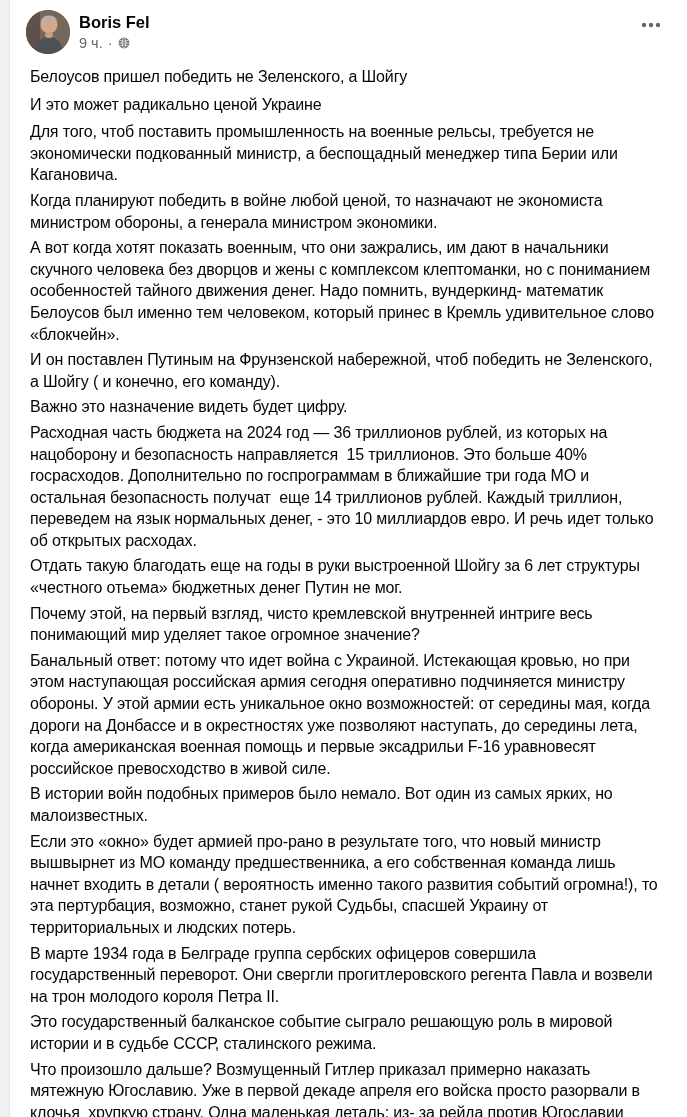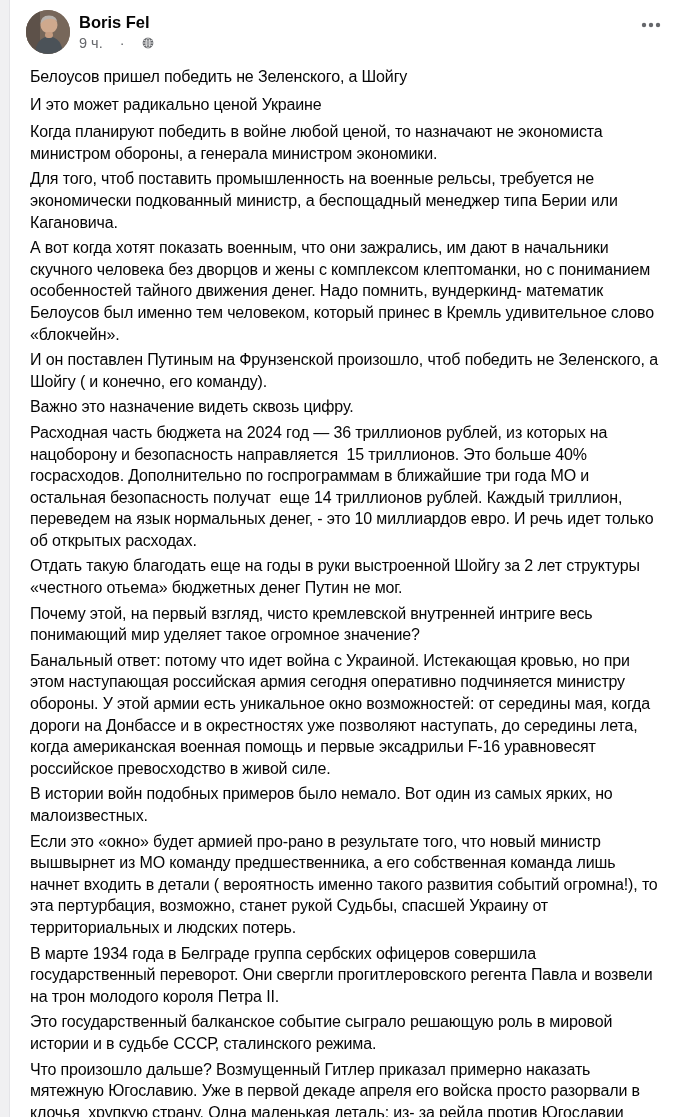--- a/index.html
+++ b/index.html
@@ -50,21 +50,21 @@
   .author-name {
     font-size: 16.5px;
     font-weight: 700;
     color: #050505;
     line-height: 20px;
     cursor: pointer;
   }
   .post-meta {
     display: flex;
     align-items: center;
-    gap: 16px;
+    gap: 4px;
     margin-top: 3px;
     font-size: 14.5px;
     line-height: 16px;
     color: #65676b;
   }
   .post-meta .sep { margin: 0 1px; }
   .globe-wrap { display: inline-flex; align-items: center; }
   .options-btn {
     position: absolute;
     top: 16px;
@@ -125,27 +125,27 @@
           <circle cx="3" cy="3" r="2.2" fill="#65676b"></circle>
           <circle cx="10" cy="3" r="2.2" fill="#65676b"></circle>
           <circle cx="17" cy="3" r="2.2" fill="#65676b"></circle>
         </svg>
       </button>
     </div>
 
     <div class="post-text" id="post-text">
         <div class="para lead">Белоусов пришел победить не Зеленского, а Шойгу</div>
         <div class="para lead">И это может радикально ценой Украине</div>
+        <div class="para">Для того, чтоб поставить промышленность на военные рельсы, требуется не экономически подкованный министр, а беспощадный менеджер типа Берии или Кагановича.</div>
         <div class="para">Когда планируют победить в войне любой ценой, то назначают не экономиста министром обороны, а генерала министром экономики.</div>
-        <div class="para">Для того, чтоб поставить промышленность на военные рельсы, требуется не экономически подкованный министр, а беспощадный менеджер типа Берии или Кагановича.</div>
         <div class="para">А вот когда хотят показать военным, что они зажрались, им дают в начальники скучного человека без дворцов и жены с комплексом клептоманки, но с пониманием особенностей тайного движения денег. Надо помнить, вундеркинд- математик Белоусов был именно тем человеком, который принес в Кремль удивительное слово «блокчейн».</div>
-        <div class="para">И он поставлен Путиным на Фрунзенской произошло, чтоб победить не Зеленского, а Шойгу ( и конечно, его команду).</div>
-        <div class="para">Важно это назначение видеть сквозь цифру.</div>
+        <div class="para">И он поставлен Путиным на Фрунзенской набережной, чтоб победить не Зеленского, а Шойгу ( и конечно, его команду).</div>
+        <div class="para">Важно это назначение видеть будет цифру.</div>
         <div class="para">Расходная часть бюджета на 2024 год — 36 триллионов рублей, из которых на нацоборону и безопасность направляется  15 триллионов. Это больше 40% госрасходов. Дополнительно по госпрограммам в ближайшие три года МО и остальная безопасность получат  еще 14 триллионов рублей. Каждый триллион, переведем на язык нормальных денег, - это 10 миллиардов евро. И речь идет только об открытых расходах.</div>
-        <div class="para">Отдать такую благодать еще на годы в руки выстроенной Шойгу за 2 лет структуры «честного отьема» бюджетных денег Путин не мог.</div>
+        <div class="para">Отдать такую благодать еще на годы в руки выстроенной Шойгу за 6 лет структуры «честного отьема» бюджетных денег Путин не мог.</div>
         <div class="para">Почему этой, на первый взгляд, чисто кремлевской внутренней интриге весь понимающий мир уделяет такое огромное значение?</div>
         <div class="para">Банальный ответ: потому что идет война с Украиной. Истекающая кровью, но при этом наступающая российская армия сегодня оперативно подчиняется министру обороны. У этой армии есть уникальное окно возможностей: от середины мая, когда дороги на Донбассе и в окрестностях уже позволяют наступать, до середины лета, когда американская военная помощь и первые эксадрильи F-16 уравновесят российское превосходство в живой силе.</div>
         <div class="para">В истории войн подобных примеров было немало. Вот один из самых ярких, но малоизвестных.</div>
         <div class="para">Если это «окно» будет армией про-рано в результате того, что новый министр вышвырнет из МО команду предшественника, а его собственная команда лишь начнет входить в детали ( вероятность именно такого развития событий огромна!), то эта пертурбация, возможно, станет рукой Судьбы, спасшей Украину от территориальных и людских потерь.</div>
         <div class="para">В марте 1934 года в Белграде группа сербских офицеров совершила государственный переворот. Они свергли прогитлеровского регента Павла и возвели на трон молодого короля Петра II.</div>
         <div class="para">Это государственный балканское событие сыграло решающую роль в мировой истории и в судьбе СССР, сталинского режима.</div>
         <div class="para">Что произошло дальше? Возмущенный Гитлер приказал примерно наказать мятежную Югославию. Уже в первой декаде апреля его войска просто разорвали в клочья  хрупкую страну. Одна маленькая деталь: из- за рейда против Югославии Гитлеру пришлось перенести начало операции «Барбаросса» с середины мая на третью декаду июня.</div>
       </div>
 
   </div>

